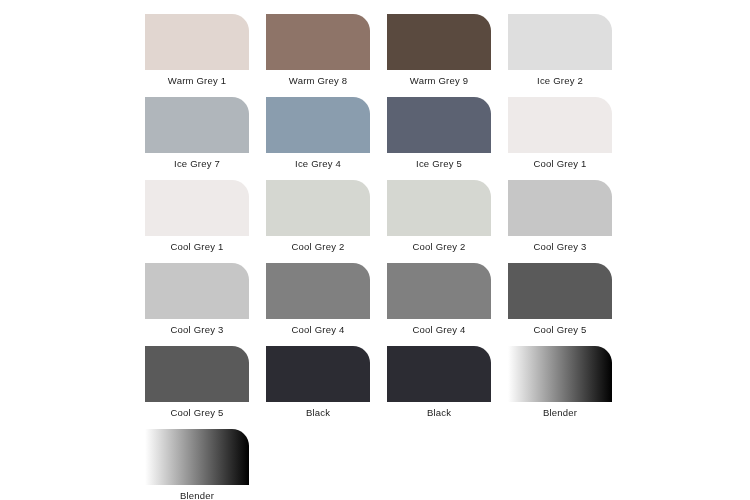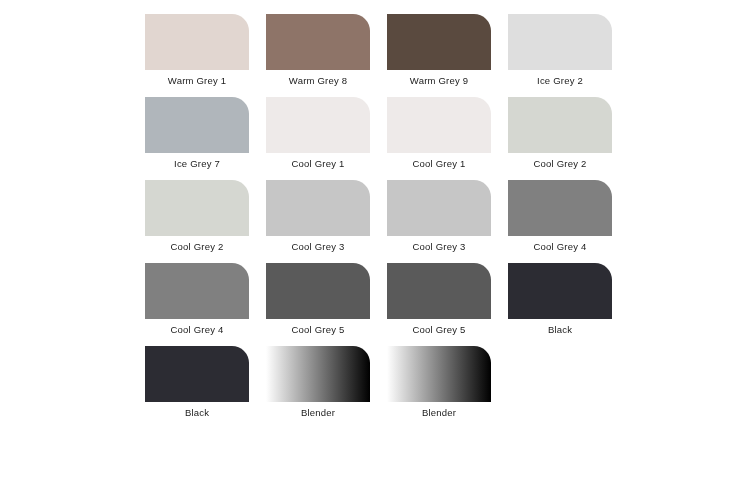--- a/index.html
+++ b/index.html
@@ -73,20 +73,28 @@
       </div>
       <div class="cell">
         <div class="swatch" style="background: rgb(222, 222, 222);"></div>
         <div class="caption">Ice Grey 2</div>
       </div>
       <div class="cell">
         <div class="swatch" style="background: rgb(176, 182, 187);"></div>
         <div class="caption">Ice Grey 7</div>
       </div>
       <div class="cell">
+        <div class="swatch" style="background: rgb(138, 157, 174);"></div>
+        <div class="caption">Ice Grey 4</div>
+      </div>
+      <div class="cell">
+        <div class="swatch" style="background: rgb(92, 98, 114);"></div>
+        <div class="caption">Ice Grey 5</div>
+      </div>
+      <div class="cell">
         <div class="swatch" style="background: rgb(238, 234, 233);"></div>
         <div class="caption">Cool Grey 1</div>
       </div>
       <div class="cell">
         <div class="swatch" style="background: rgb(238, 234, 233);"></div>
         <div class="caption">Cool Grey 1</div>
       </div>
       <div class="cell">
         <div class="swatch" style="background: rgb(213, 215, 209);"></div>
         <div class="caption">Cool Grey 2</div>

